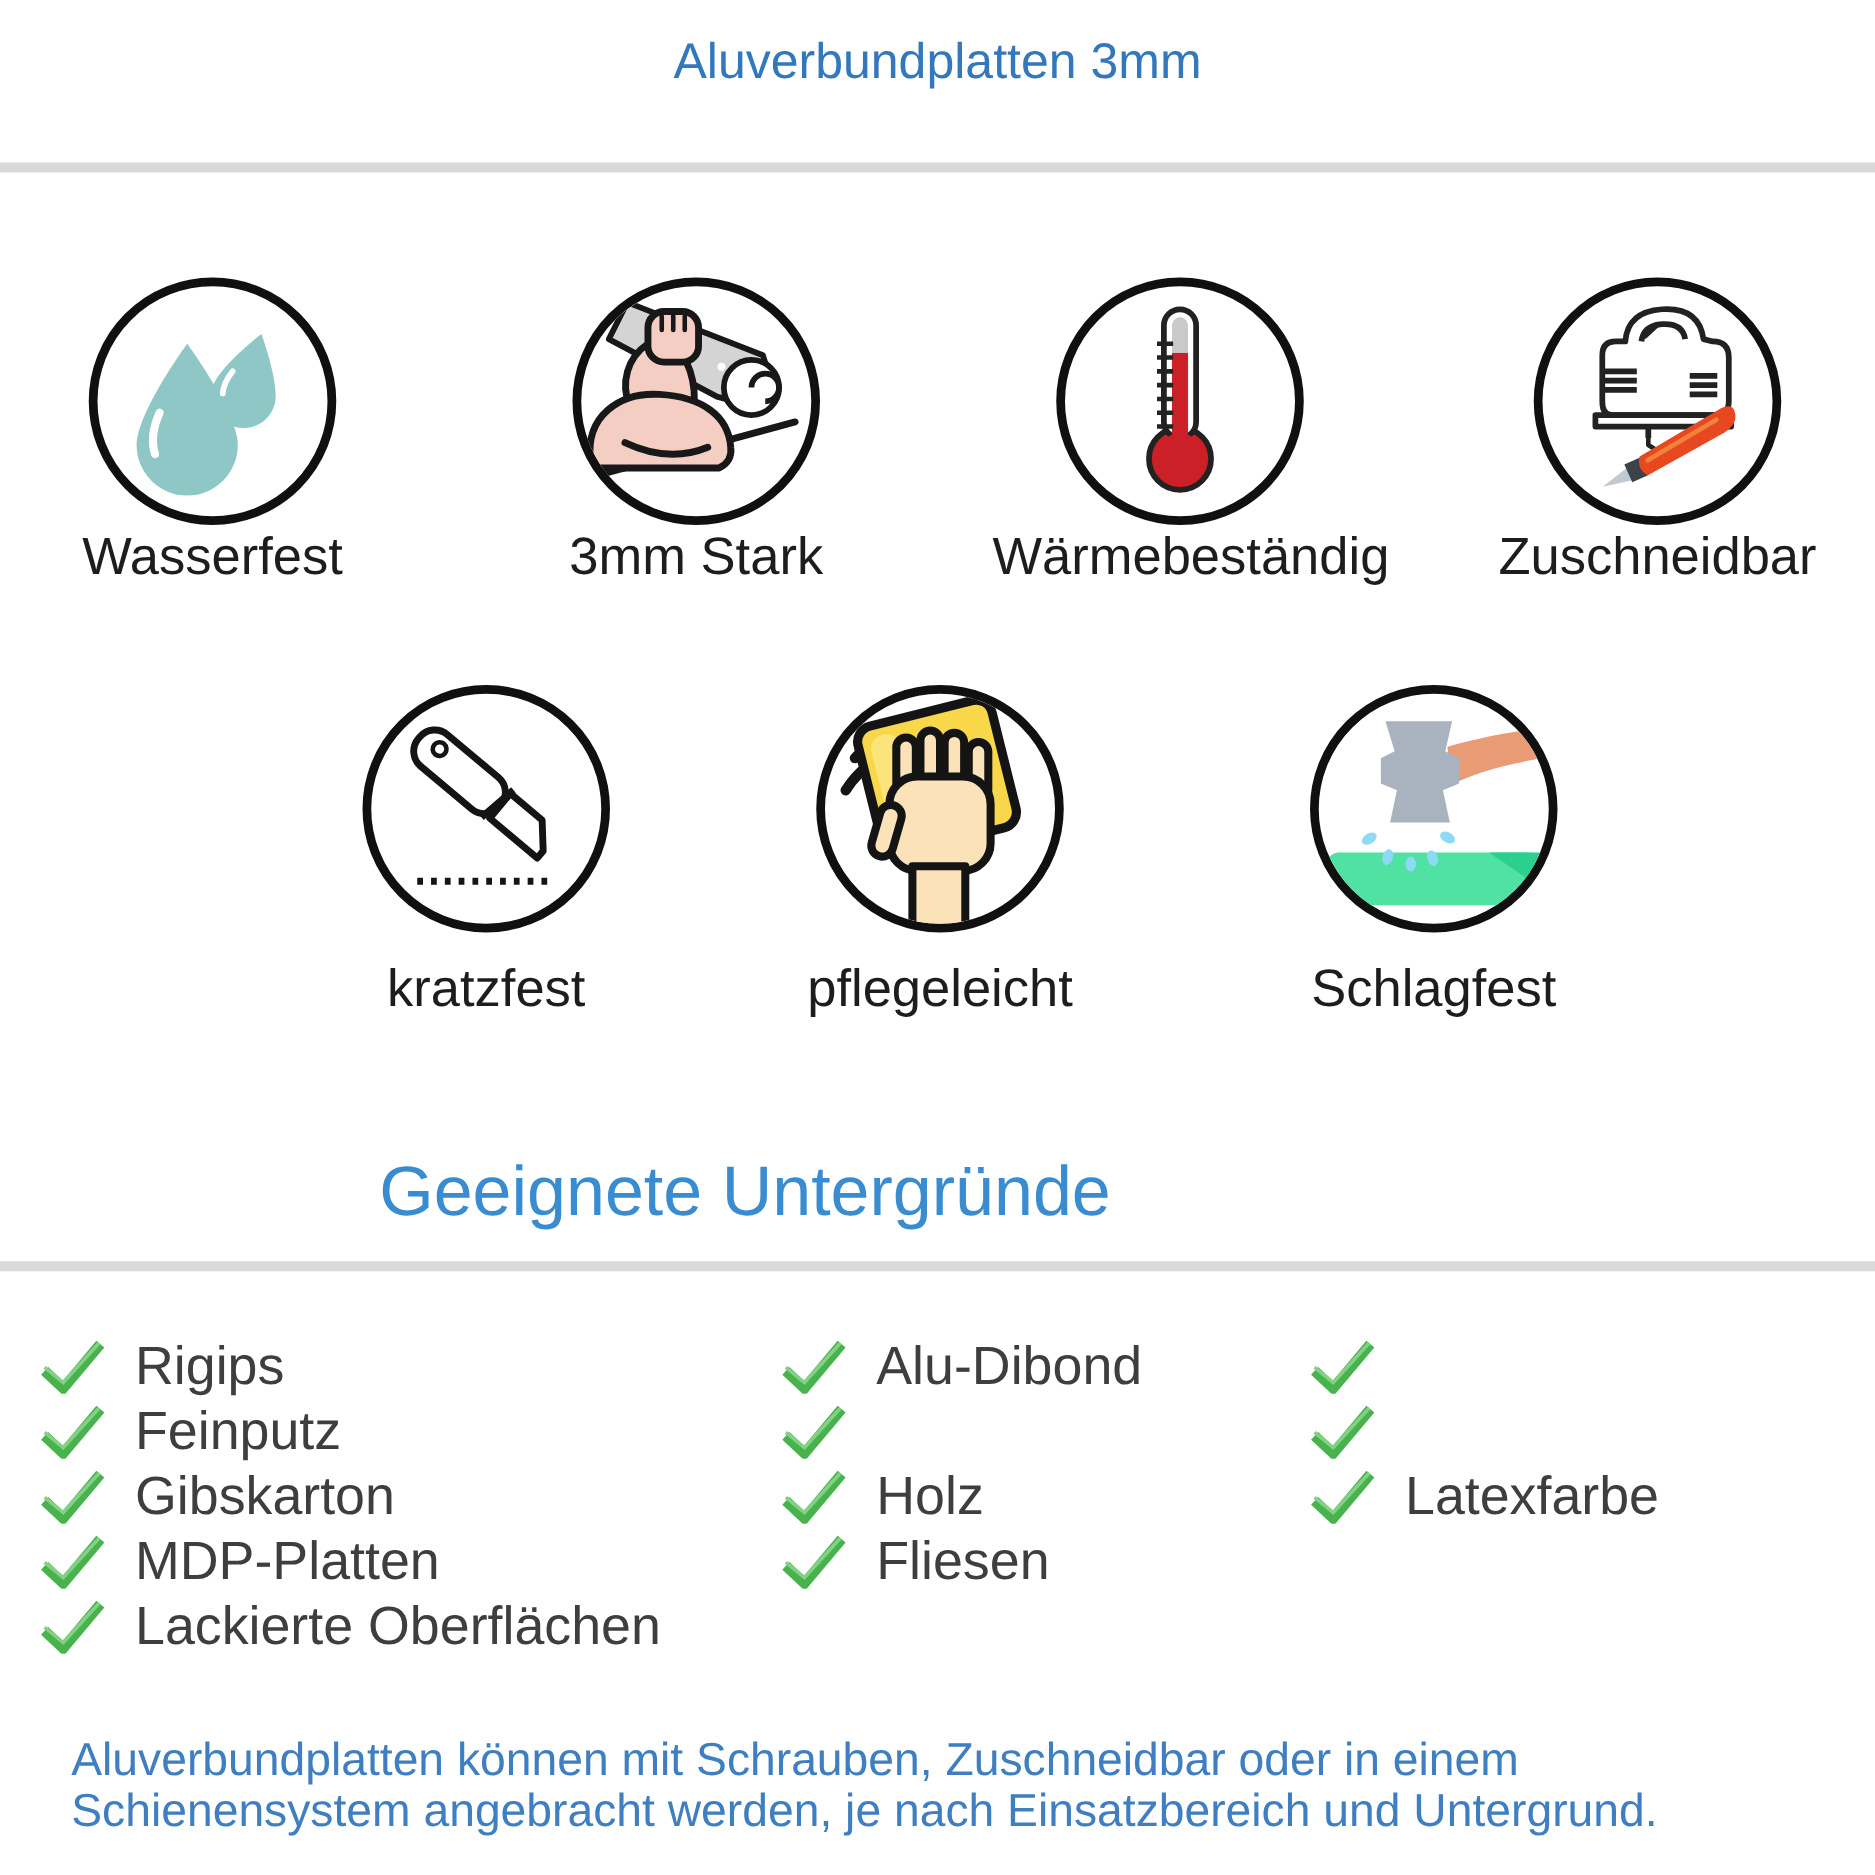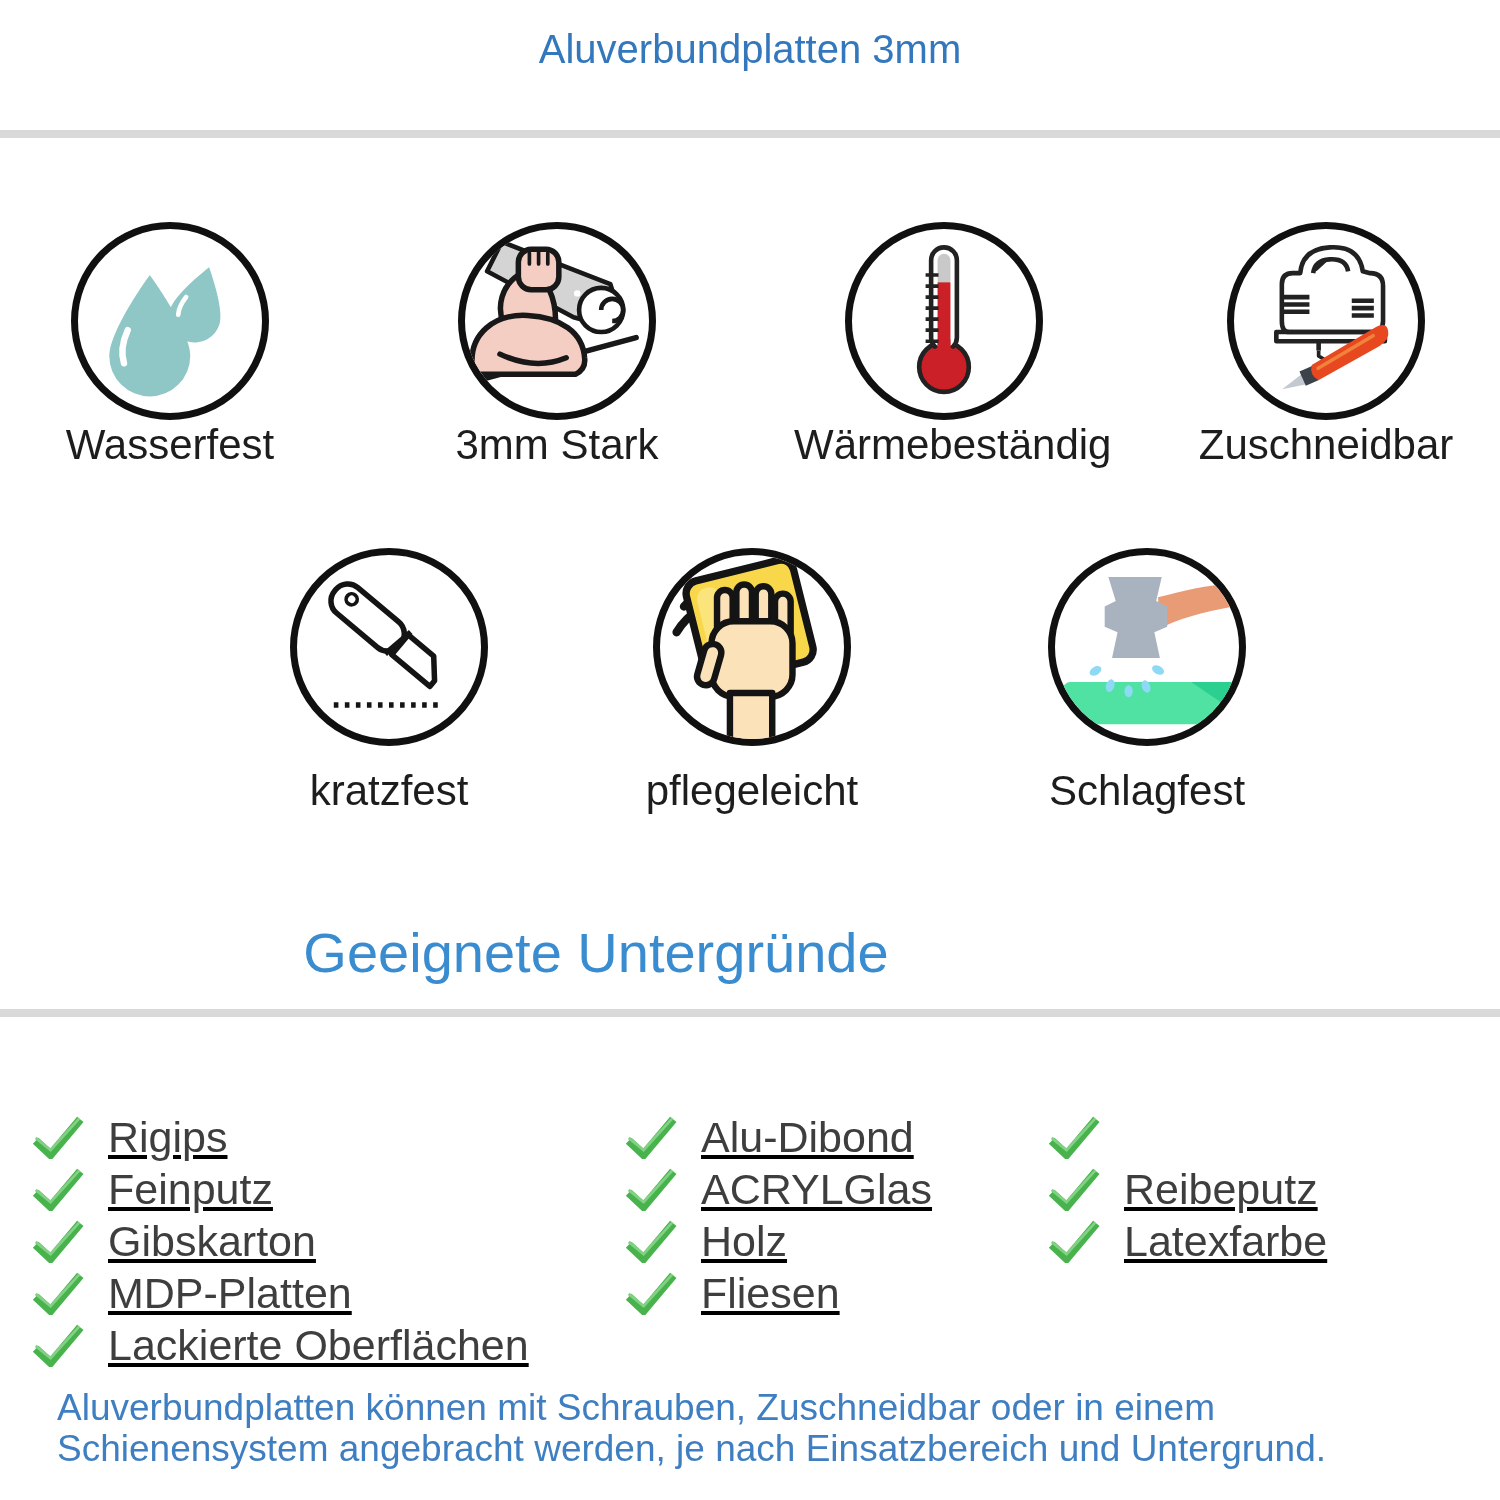--- a/index.html
+++ b/index.html
@@ -25,21 +25,21 @@
     width:184px;height:184px;border:7px solid #101010;border-radius:50%;
     margin:0 auto;overflow:hidden;background:#fff;position:relative;
   }
   .icon-circle svg{display:block;width:184px;height:184px;}
   .feature-label{
     font-size:42px;line-height:1.2;color:#1d1d1d;white-space:nowrap;
   }
   .row1 .feature-label{}
   .row2 .feature-label{margin-top:20px;}
   .check-col{
-    position:absolute;top:1111px;list-style:none;margin:0;padding:0;text-decoration:underline;
+    position:absolute;top:1067px;list-style:none;margin:0;padding:0;
   }
   .check-col.c1{left:32px;}
   .check-col.c2{left:625px;}
   .check-col.c3{left:1048px;}
   .check-item{
     height:52px;display:flex;align-items:center;
     font-size:43px;color:#3e3e3e;white-space:nowrap;
   }
   .check-item svg{width:52px;height:44px;margin-right:24px;flex:0 0 auto;}
   .footer-note{
@@ -238,21 +238,20 @@
         <path d="M4,27 L20,42 L52,4" stroke="#48b34c" stroke-width="9" fill="none"></path>
         <path d="M4,24 L20,37 L51,3" stroke="#82d185" stroke-width="3" fill="none"></path>
       </svg>
     <span>Alu-Dibond</span>
   </li>
   <li class="check-item">
     <svg viewBox="0 0 56 46">
         <path d="M4,27 L20,42 L52,4" stroke="#48b34c" stroke-width="9" fill="none"></path>
         <path d="M4,24 L20,37 L51,3" stroke="#82d185" stroke-width="3" fill="none"></path>
       </svg>
-    <span>ACRYLGlas</span>
   </li>
   <li class="check-item">
     <svg viewBox="0 0 56 46">
         <path d="M4,27 L20,42 L52,4" stroke="#48b34c" stroke-width="9" fill="none"></path>
         <path d="M4,24 L20,37 L51,3" stroke="#82d185" stroke-width="3" fill="none"></path>
       </svg>
     <span>Holz</span>
   </li>
   <li class="check-item">
     <svg viewBox="0 0 56 46">
@@ -268,21 +267,20 @@
     <svg viewBox="0 0 56 46">
         <path d="M4,27 L20,42 L52,4" stroke="#48b34c" stroke-width="9" fill="none"></path>
         <path d="M4,24 L20,37 L51,3" stroke="#82d185" stroke-width="3" fill="none"></path>
       </svg>
   </li>
   <li class="check-item">
     <svg viewBox="0 0 56 46">
         <path d="M4,27 L20,42 L52,4" stroke="#48b34c" stroke-width="9" fill="none"></path>
         <path d="M4,24 L20,37 L51,3" stroke="#82d185" stroke-width="3" fill="none"></path>
       </svg>
-    <span>Reibeputz</span>
   </li>
   <li class="check-item">
     <svg viewBox="0 0 56 46">
         <path d="M4,27 L20,42 L52,4" stroke="#48b34c" stroke-width="9" fill="none"></path>
         <path d="M4,24 L20,37 L51,3" stroke="#82d185" stroke-width="3" fill="none"></path>
       </svg>
     <span>Latexfarbe</span>
   </li>
 </ul>
 

